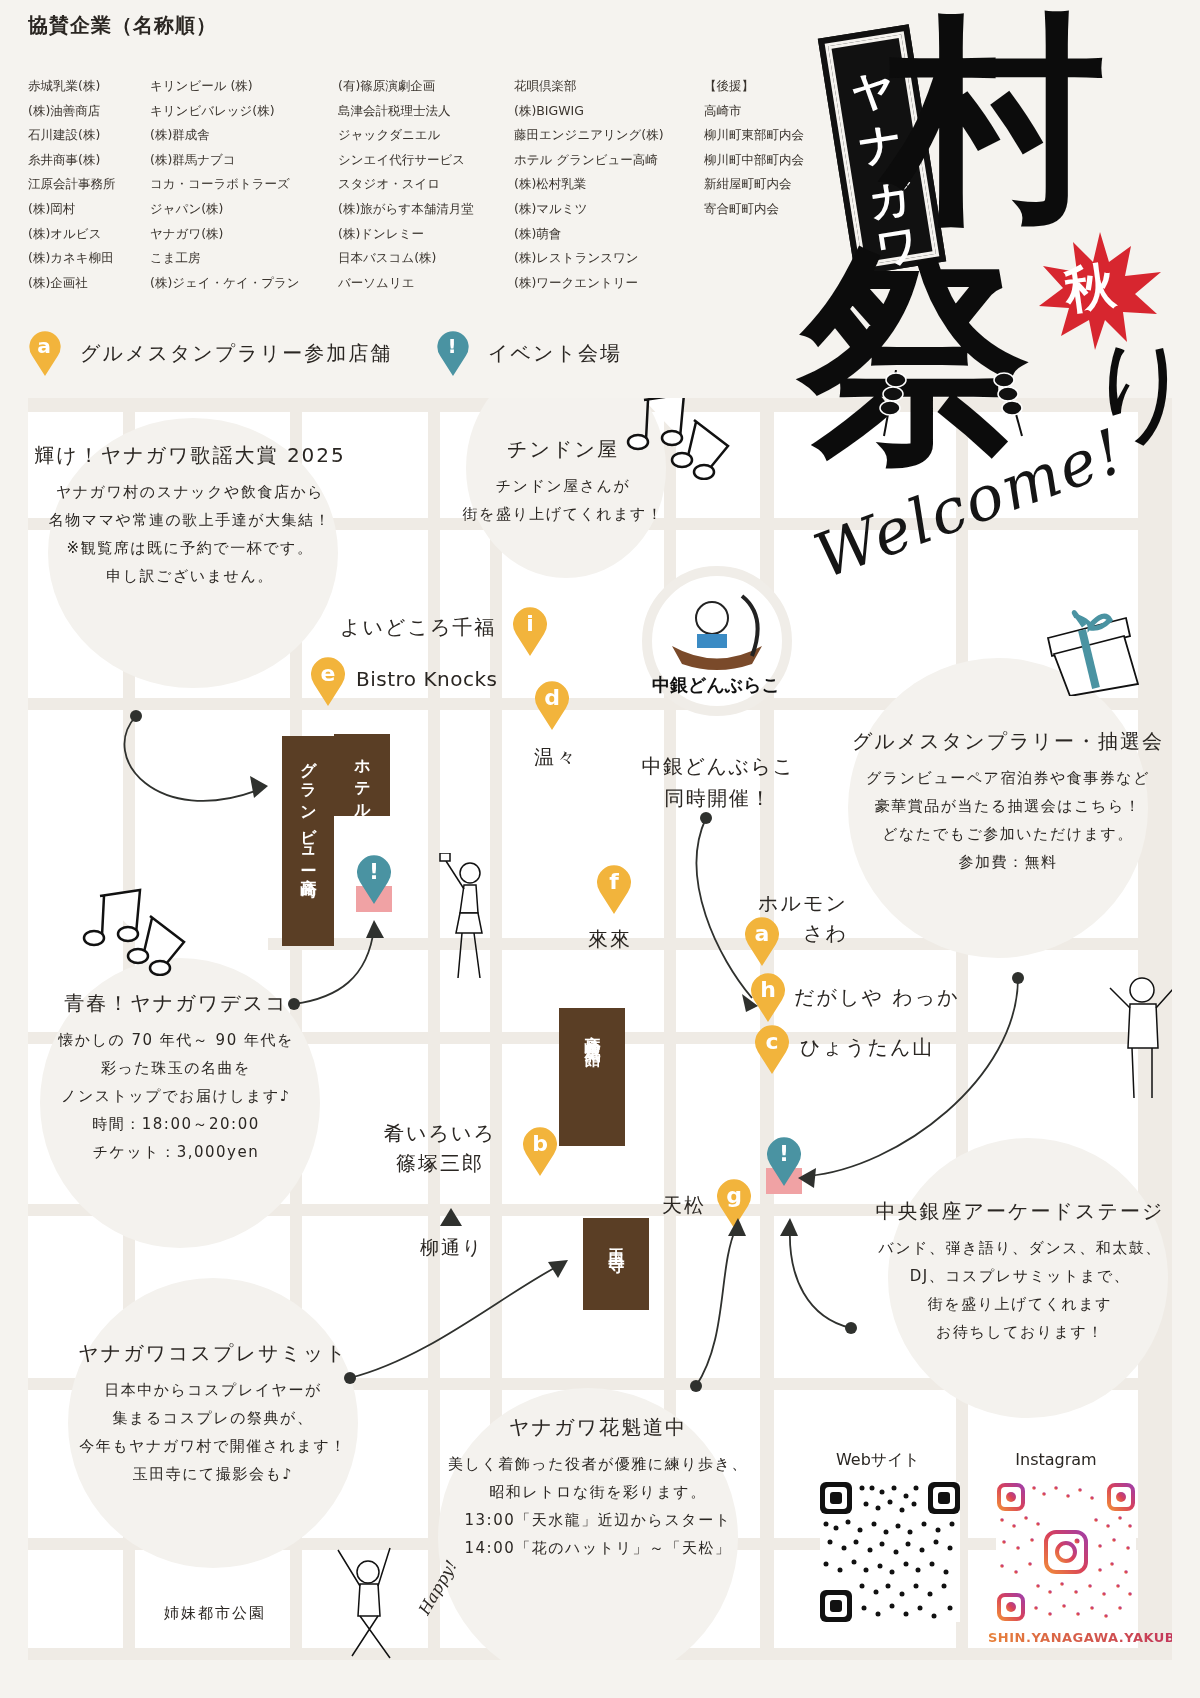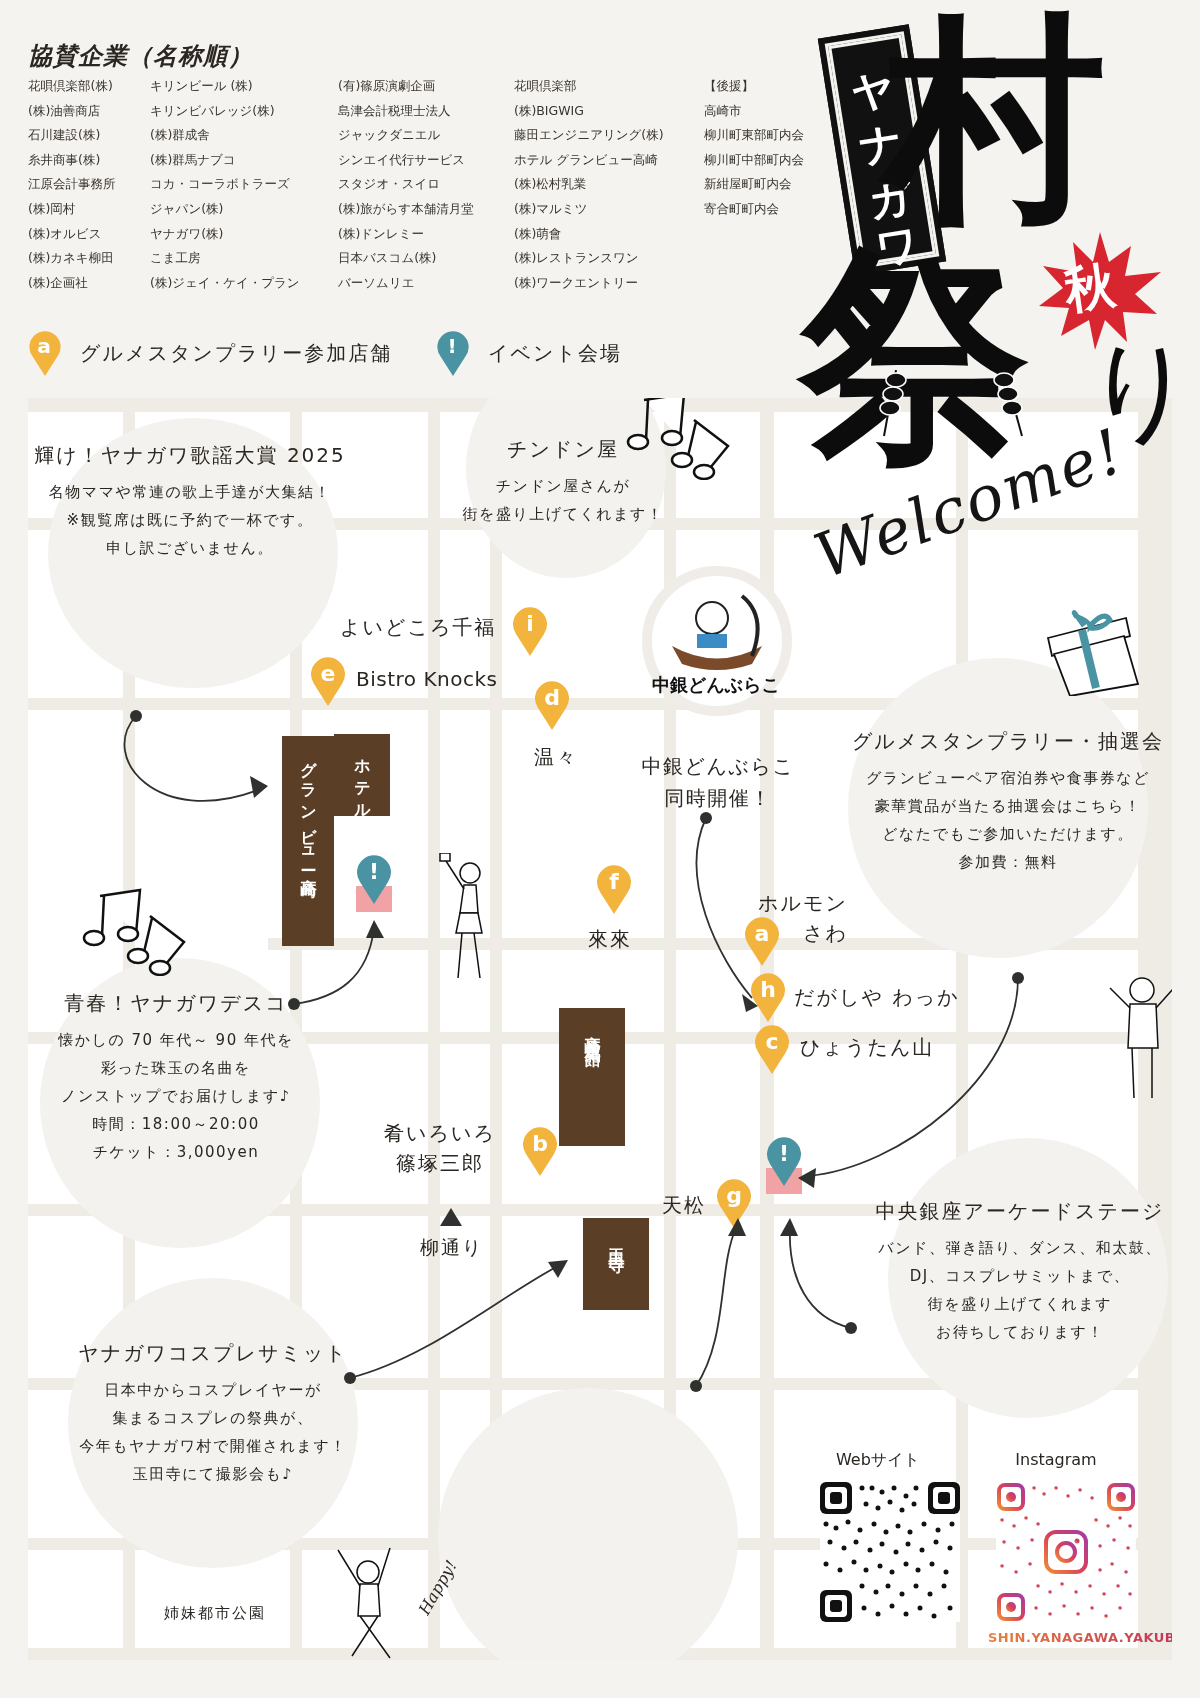--- a/index.html
+++ b/index.html
@@ -1,20 +1,20 @@
 <!DOCTYPE html>
 <html><head>
 <meta charset="utf-8">
 <style>
   * { box-sizing: border-box; margin: 0; padding: 0; }
   body { width: 1200px; height: 1698px; background: #f5f3ef; font-family: "DejaVu Sans", sans-serif; color: #2a2622; position: relative; overflow: hidden; }
   .abs { position: absolute; }
 
   
-  .sponsors-title { left: 28px; top: 40px; font-size: 24px; font-weight: bold; letter-spacing: 1px; font-style: italic; }
+  .sponsors-title { left: 28px; top: 12px; font-size: 20px; font-weight: bold; letter-spacing: 1px; }
   .sp-col { top: 74px; font-size: 12.5px; line-height: 24.6px; color: #3a342e; white-space: nowrap; }
 
   
   .title-tag { left: 836px; top: 30px; width: 92px; height: 240px; background: #111; border: 4px solid #111; outline: 3px solid #f5f3ef; outline-offset: -9px; transform: rotate(-9deg); display:flex; align-items:center; justify-content:center; }
   .title-tag-inner { position:absolute; inset:5px; border: 3px solid #f5f3ef; }
   .title-tag span { writing-mode: vertical-rl; color: #fff; font-size: 42px; font-weight: bold; letter-spacing: 6px; position: relative; }
   .big-kanji { font-family: "DejaVu Serif", serif; font-weight: bold; color: #0c0c0c; line-height: 1; }
   .k-mura { left: 885px; top: 8px; font-size: 220px; }
   .k-matsuri { left: 800px; top: 240px; font-size: 230px; }
   .k-ri { left: 1085px; top: 335px; font-size: 110px; font-weight: normal; }
@@ -38,21 +38,21 @@
   .pink { position:absolute; width: 36px; height: 26px; background: #f0a2a4; }
   .qr-label { position:absolute; font-size: 16px; text-align:center; }
   .qr { position:absolute; width: 140px; height: 140px; }
   .insta-handle { position:absolute; font-size: 13px; font-weight:bold; letter-spacing: 0.5px; background: linear-gradient(90deg,#e8823a,#c0305c); -webkit-background-clip:text; color: transparent; }
 </style>
 </head>
 <body>
 
 <div class="abs sponsors-title">協賛企業（名称順）</div>
 <div class="abs sp-col" style="left:28px">
-  <div>花唄倶楽部(株)</div>
+  <div>赤城乳業(株)</div>
   <div>(株)油善商店</div>
   <div>石川建設(株)</div>
   <div>糸井商事(株)</div>
   <div>江原会計事務所</div>
   <div>(株)岡村</div>
   <div>(株)オルビス</div>
   <div>(株)カネキ柳田</div>
   <div>(株)企画社</div>
 </div>
 <div class="abs sp-col" style="left:150px">
@@ -145,20 +145,21 @@
       <path d="M20 70 Q65 95 110 70 L100 88 Q65 100 30 88 Z" fill="#7a4a2a"></path>
       <circle cx="60" cy="42" r="16" fill="#fff" stroke="#222" stroke-width="2"></circle>
       <rect x="45" y="58" width="30" height="14" fill="#3b8bc4"></rect>
       <path d="M90 20 Q115 40 100 80" stroke="#222" stroke-width="4" fill="none"></path>
       <text x="64" y="115" text-anchor="middle" font-size="18" font-weight="bold" fill="#111" font-family="DejaVu Serif, serif">中銀どんぶらこ</text>
     </svg>
   </div>
 
   <div class="info" style="left:-8px;top:42px;width:340px">
     <div class="h">輝け！ヤナガワ歌謡大賞 2025</div>
+    <div>ヤナガワ村のスナックや飲食店から</div>
     <div>名物ママや常連の歌上手達が大集結！</div>
     <div>※観覧席は既に予約で一杯です。</div>
     <div>申し訳ございません。</div>
   </div>
   <div class="info" style="left:400px;top:36px;width:270px">
     <div class="h">チンドン屋</div>
     <div>チンドン屋さんが</div>
     <div>街を盛り上げてくれます！</div>
   </div>
   <div class="info" style="left:600px;top:352px;width:180px;font-size:20px;line-height:32px">
@@ -186,20 +187,27 @@
     <div>DJ、コスプレサミットまで、</div>
     <div>街を盛り上げてくれます</div>
     <div>お待ちしております！</div>
   </div>
   <div class="info" style="left:20px;top:940px;width:330px">
     <div class="h">ヤナガワコスプレサミット</div>
     <div>日本中からコスプレイヤーが</div>
     <div>集まるコスプレの祭典が、</div>
     <div>今年もヤナガワ村で開催されます！</div>
     <div>玉田寺にて撮影会も♪</div>
+  </div>
+  <div class="info" style="left:400px;top:1014px;width:340px">
+    <div class="h">ヤナガワ花魁道中</div>
+    <div>美しく着飾った役者が優雅に練り歩き、</div>
+    <div>昭和レトロな街を彩ります。</div>
+    <div>13:00「天水龍」近辺からスタート</div>
+    <div>14:00「花のハットリ」～「天松」</div>
   </div>
 
   <div class="building" style="left:254px;top:338px;width:52px;height:210px">
     <span style="padding-top:14px">グランビュー高崎</span>
   </div>
   <div class="building" style="left:306px;top:336px;width:56px;height:82px">
     <span style="padding-top:14px">ホテル</span>
   </div>
   <div class="building" style="left:531px;top:610px;width:66px;height:138px">
     <span style="padding-top:14px">高崎電気館</span>

